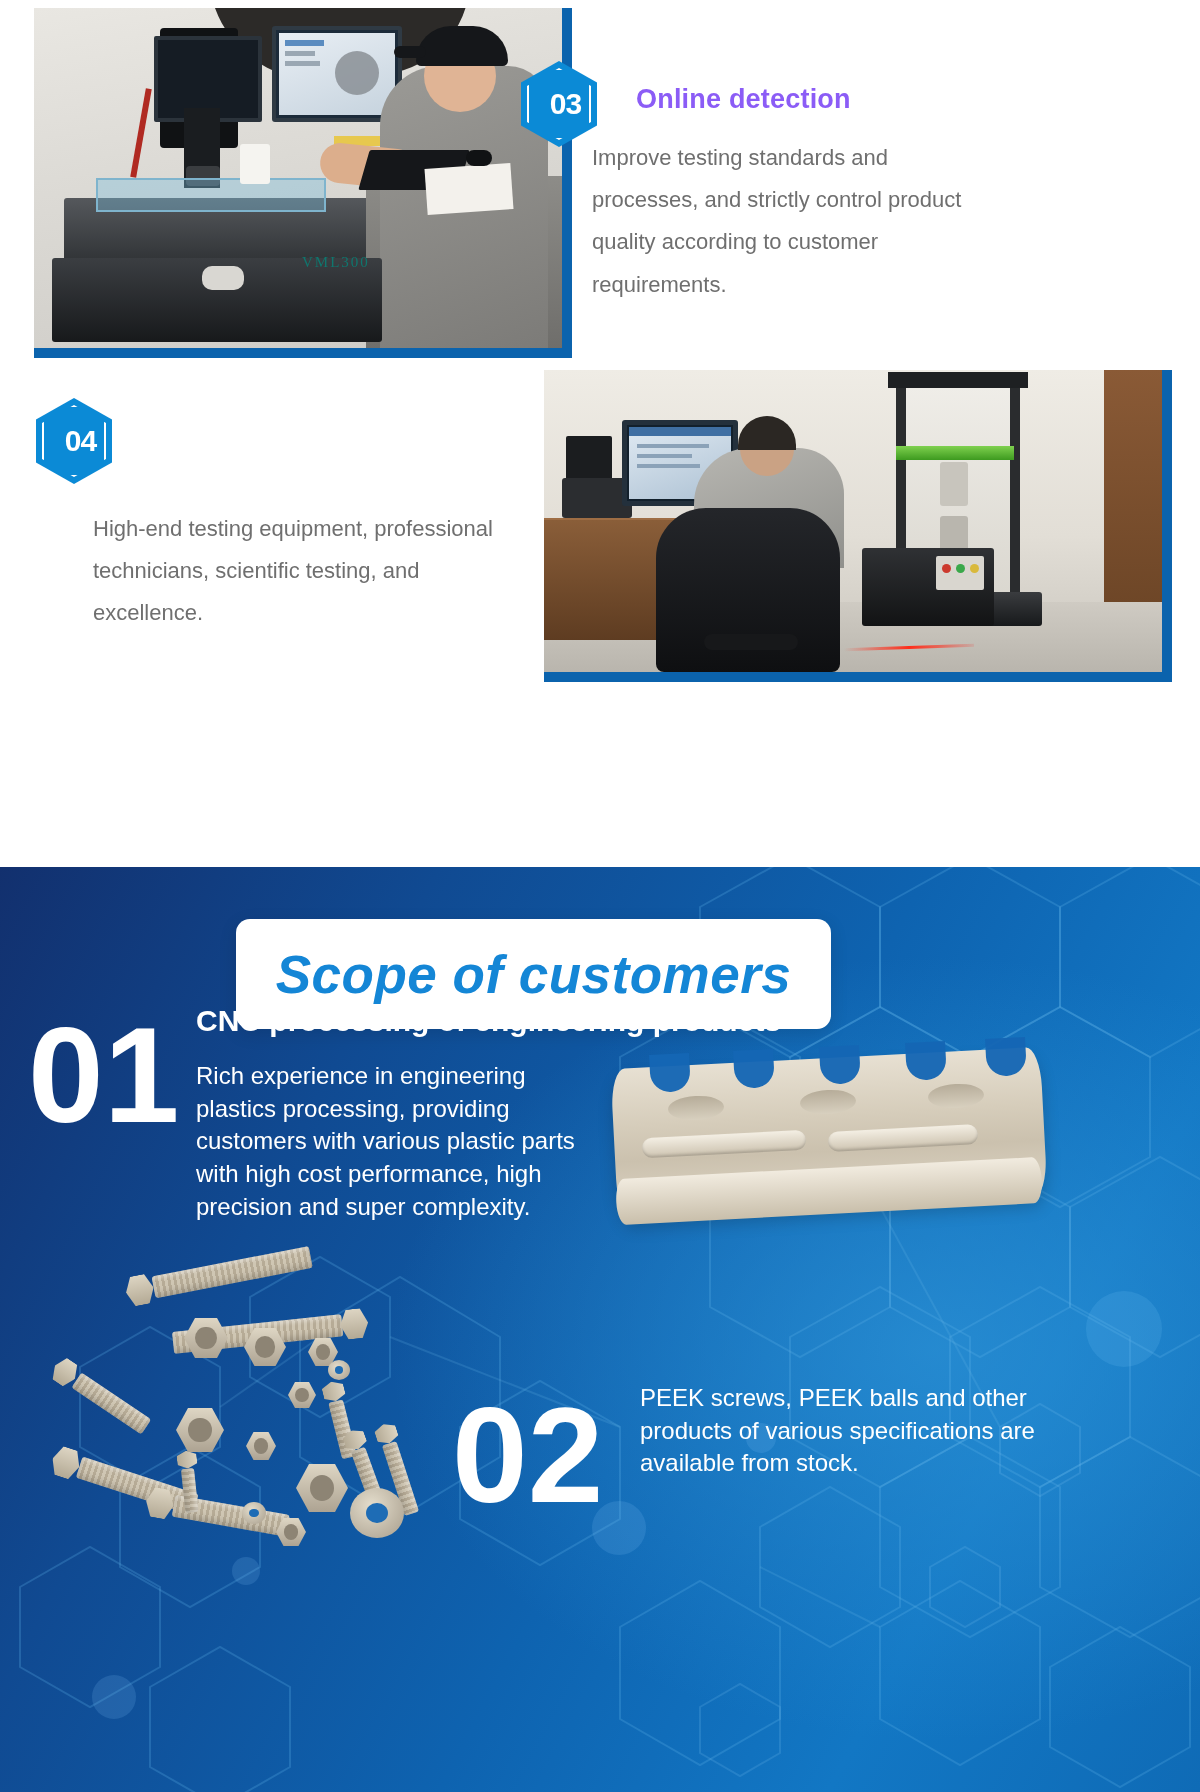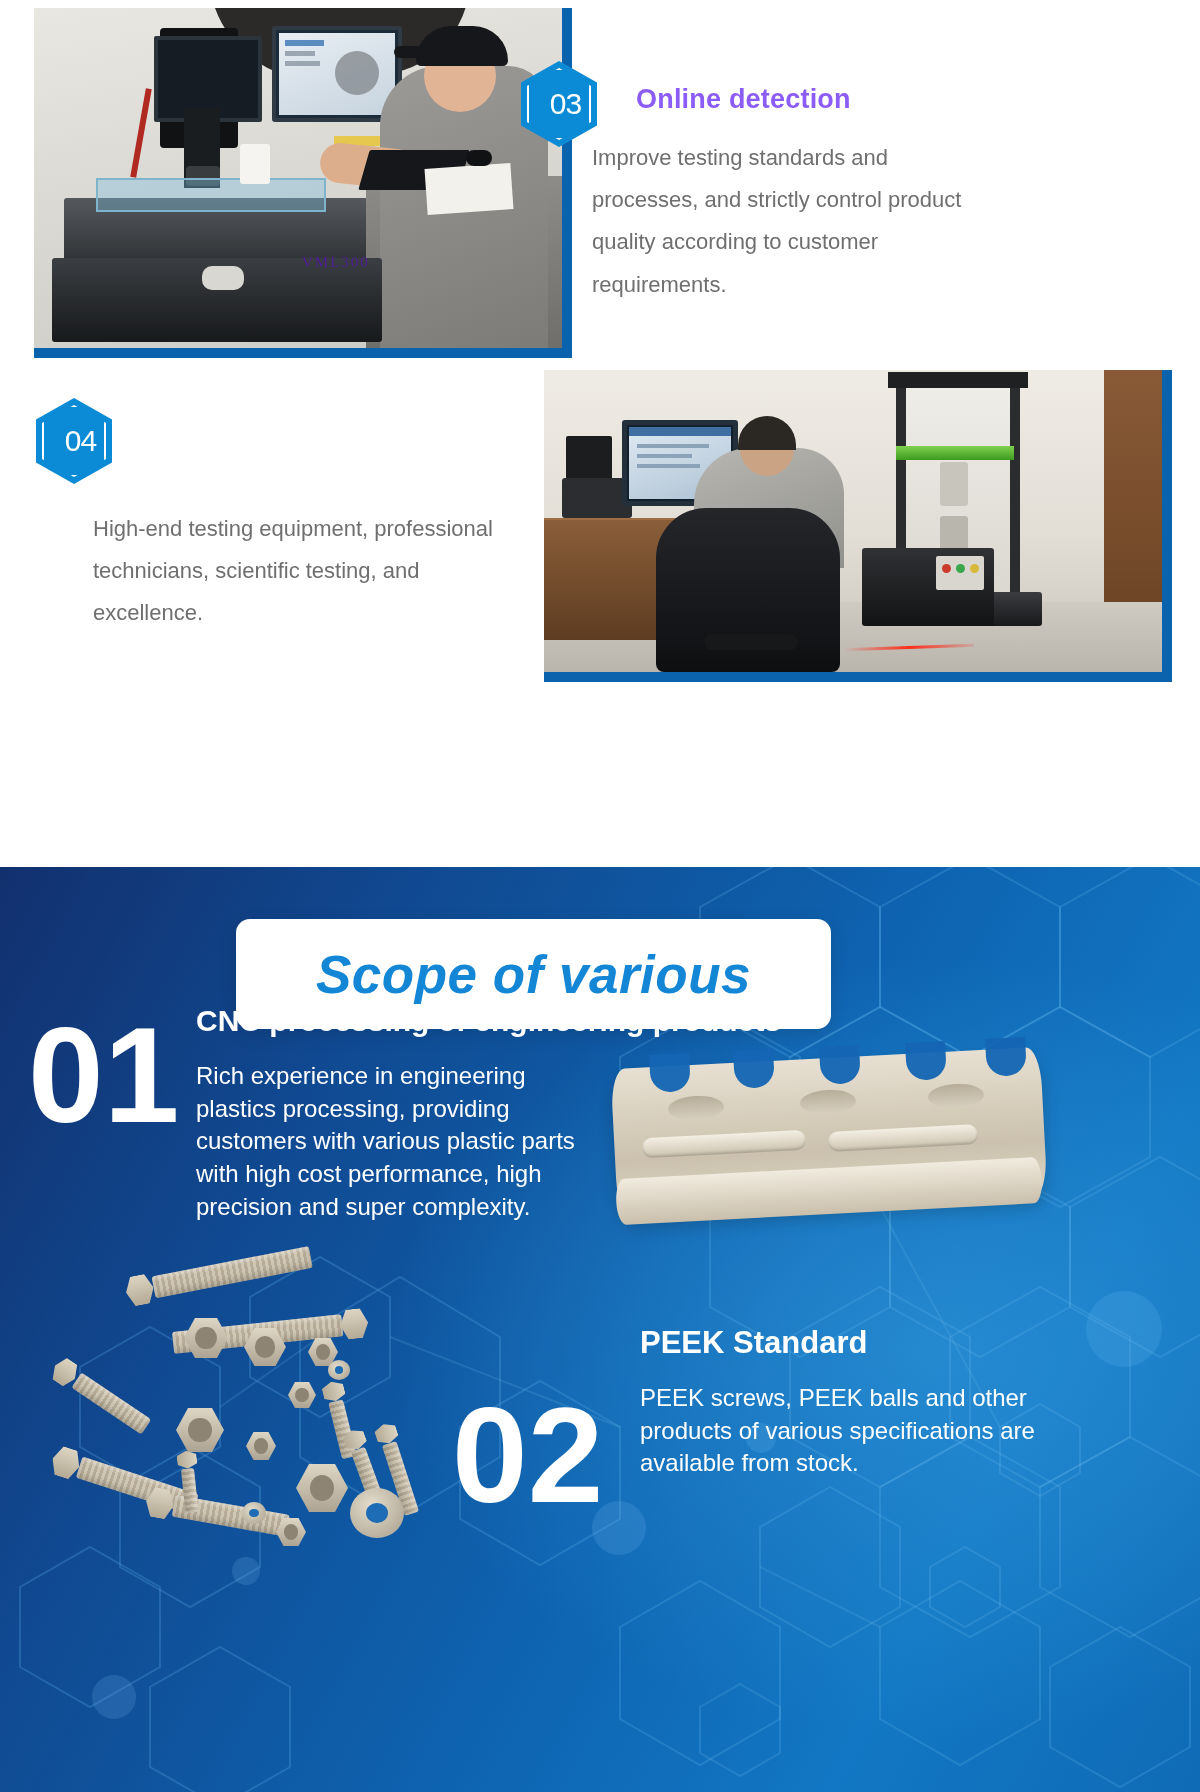--- a/index.html
+++ b/index.html
@@ -71,21 +71,21 @@
   }
   #photo-detection .lower-base {
     position: absolute; left: 18px; top: 250px; width: 330px; height: 84px;
     background: linear-gradient(180deg,#3b3e42,#17191b); border-radius: 3px;
   }
   #photo-detection .roller {
     position: absolute; left: 168px; top: 258px; width: 42px; height: 24px;
     background: #d9d7d2; border-radius: 10px;
   }
   #photo-detection .vml-text {
-    position: absolute; left: 268px; top: 246px; color: #4c1d95; font-size: 15px;
+    position: absolute; left: 268px; top: 246px; color: #0f766e; font-size: 15px;
     font-family: "Liberation Serif", serif; letter-spacing: 2px;
   }
   #photo-detection .desk {
     position: absolute; left: 332px; top: 168px; width: 200px; height: 172px;
     background: linear-gradient(180deg,#8d8c88,#6f6e6b);
   }
   #photo-detection .keyboard {
     position: absolute; left: 330px; top: 142px; width: 100px; height: 40px;
     background: #15171a; transform: skewX(-16deg); border-radius: 2px;
   }
@@ -235,21 +235,21 @@
     clip-path: polygon(50% 0%, 100% 25%, 100% 75%, 50% 100%, 0% 75%, 0% 25%);
     filter: drop-shadow(7px 7px 6px rgba(0,0,0,.28));
   }
   .hex-inner {
     position: absolute; left: 6px; top: 7px; right: 6px; bottom: 7px;
     border: 2px solid #fff;
     clip-path: polygon(50% 0%, 100% 25%, 100% 75%, 50% 100%, 0% 75%, 0% 25%);
   }
   .hex-num {
     position: absolute; inset: 0; display: flex; align-items: center; justify-content: center;
-    color: #fff; font-size: 30px; font-weight: normal; letter-spacing: -1px; padding-left: 13px;
+    color: #fff; font-size: 30px; font-weight: bold; letter-spacing: -1px; padding-left: 13px;
   }
 
   .feature-title {
     position: absolute; color: #8b5cf6; font-size: 27px; font-weight: bold;
     letter-spacing: .2px; line-height: 1.45;
   }
   .feature-body {
     position: absolute; color: #6f6f6f; font-size: 22px; line-height: 1.92;
   }
 
@@ -479,21 +479,21 @@
     </svg>
 
     <div class="glow-dot" style="left:92px; top:808px; width:44px; height:44px;"></div>
     <div class="glow-dot" style="left:232px; top:690px; width:28px; height:28px;"></div>
     <div class="glow-dot" style="left:746px; top:556px; width:30px; height:30px;"></div>
     <div class="glow-dot" style="left:592px; top:634px; width:54px; height:54px;"></div>
     <div class="glow-dot" style="left:1086px; top:424px; width:76px; height:76px; background:rgba(120,200,250,.16);"></div>
   </div>
 
   <div class="title-card">
-    <span class="t">Scope of various</span>
+    <span class="t">Scope of customers</span>
   </div>
 
   <div class="big-num" style="left:28px; top:1020px; font-size:136px;">01</div>
   <div class="svc-title" style="left:196px; top:1004px; width:760px; font-size:30px;">CNC processing of engineering products</div>
   <div class="svc-body" style="left:196px; top:1060px; width:402px; font-size:24px; line-height:1.36;">Rich experience in engineering plastics processing, providing customers with various plastic parts with high cost performance, high precision and super complexity.</div>
 
   <div class="peek-plate">
     <div class="plate-body"></div>
     <div class="plate-notch" style="left:36px; top:24px;"></div>
     <div class="plate-notch" style="left:120px; top:20px;"></div>
@@ -502,21 +502,20 @@
     <div class="plate-notch" style="left:372px; top:8px;"></div>
     <div class="plate-hole" style="left:54px; top:66px;"></div>
     <div class="plate-hole" style="left:186px; top:60px;"></div>
     <div class="plate-hole" style="left:314px; top:54px;"></div>
     <div class="plate-slot" style="left:28px; top:104px; width:164px;"></div>
     <div class="plate-slot" style="left:214px; top:98px; width:150px;"></div>
     <div class="plate-lip"></div>
   </div>
 
   <div class="big-num" style="left:452px; top:1400px; font-size:136px;">02</div>
-  <div class="svc-title" style="left:640px; top:1325px; width:420px; font-size:31px;">PEEK Standard</div>
   <div class="svc-body" style="left:640px; top:1382px; width:400px; font-size:24px; line-height:1.36;">PEEK screws, PEEK balls and other products of various specifications are available from stock.</div>
 
   <div class="fasteners">
     <div class="bolt" style="left:72px; top:10px; transform:rotate(-11deg);">
       <div class="shaft" style="left:28px; width:160px;"></div>
       <div class="head" style="left:0;"></div>
     </div>
     <div class="bolt" style="left:120px; top:60px; transform:rotate(-6deg);">
       <div class="shaft" style="left:0; width:170px;"></div>
       <div class="head" style="left:168px;"></div>

